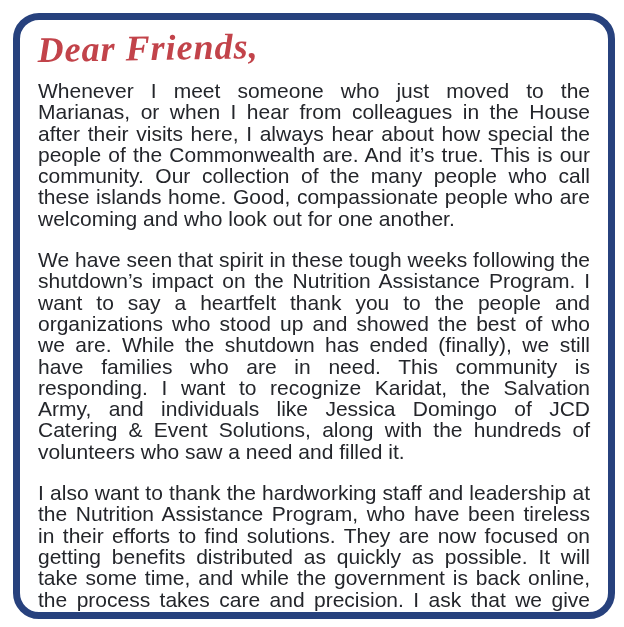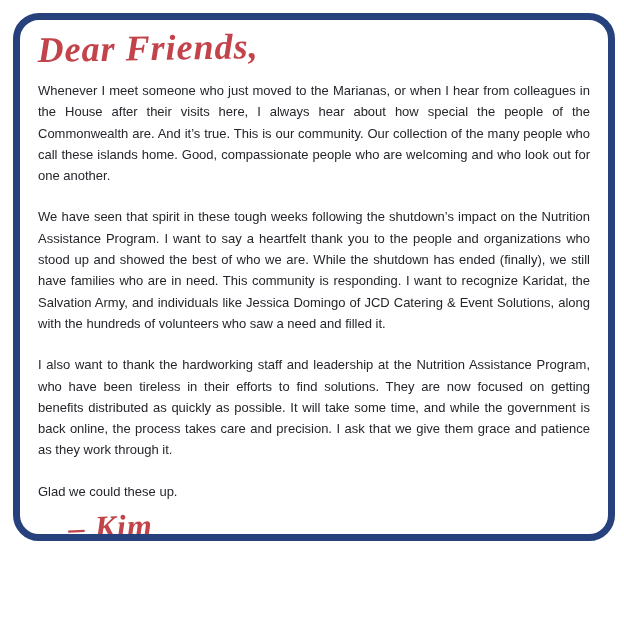--- a/index.html
+++ b/index.html
@@ -9,42 +9,42 @@
     width: 624px;
     height: 627px;
     font-family: "Liberation Sans", "DejaVu Sans", sans-serif;
   }
   .letter-card {
     box-sizing: border-box;
     position: absolute;
     left: 13px;
     top: 13px;
     width: 602px;
-    height: 528px;
+    height: 606px;
     background: #ffffff;
     border: 7px solid #27417d;
     border-radius: 26px;
     padding: 6px 18px 0 18px;
     overflow: hidden;
   }
   .salutation {
     font-family: "Liberation Serif", "DejaVu Serif", serif;
     font-style: italic;
     font-weight: 600;
     font-size: 36px;
     line-height: 44px;
     color: #c2434a;
     margin: 2px 0 8px 0;
     letter-spacing: 1px;
     transform: rotate(-1deg);
     transform-origin: left bottom;
   }
   .letter-body p {
     margin: 0 0 20px 0;
-    font-size: 13px;
+    font-size: 21px;
     line-height: 21.3px;
     color: #24262b;
     text-align: justify;
     text-justify: inter-word;
   }
   .letter-body p:last-of-type {
     margin-bottom: 8px;
   }
   .signature {
     font-family: "Liberation Serif", "DejaVu Serif", serif;

